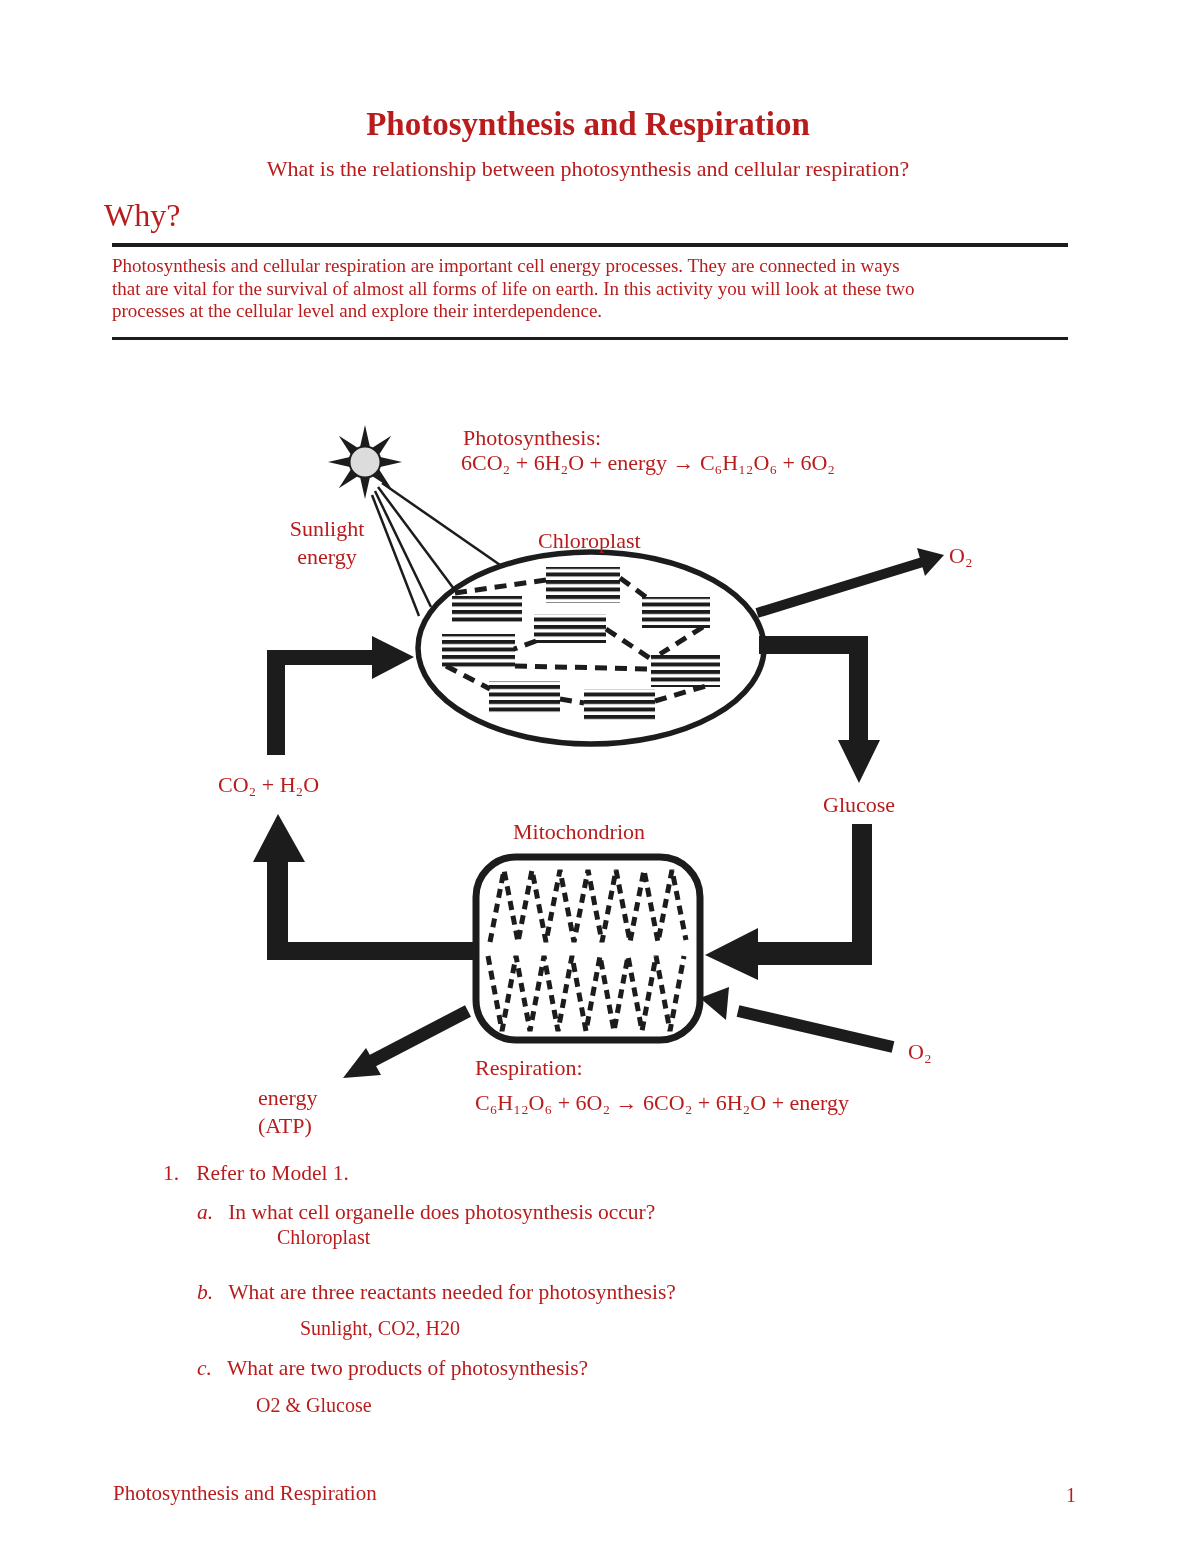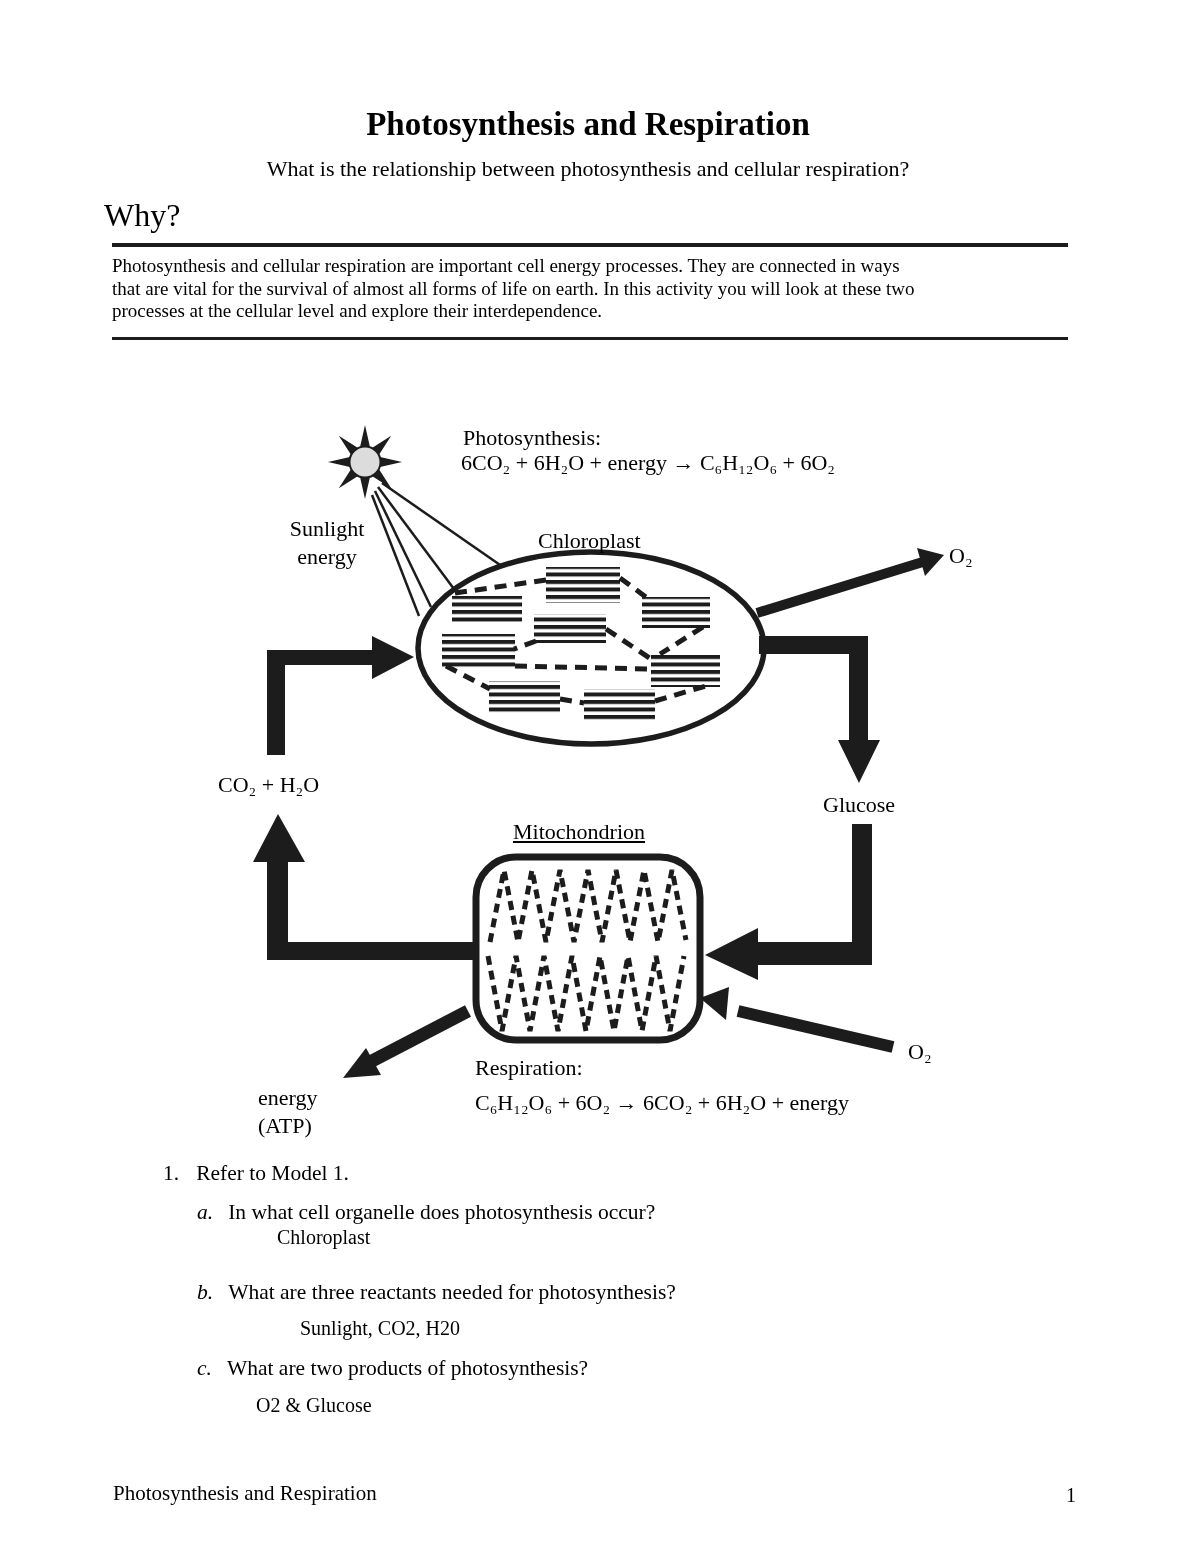--- a/index.html
+++ b/index.html
@@ -1,18 +1,18 @@
 <!DOCTYPE html>
 <html><head>
 <meta charset="utf-8">
 <style>
   html,body { margin:0; padding:0; background:#e8e8e8; }
   .page {
     position:relative; width:1200px; height:1553px; background:#ffffff;
-    font-family:"Liberation Serif","DejaVu Serif",serif; color:#000000;
+    font-family:"Liberation Serif","DejaVu Serif",serif; color:#b91c1c;
     margin:0 auto; overflow:hidden;
   }
   .abs { position:absolute; }
   .center-block { left:0; width:1176px; text-align:center; }
   .doc-title { top:106px; font-size:33px; font-weight:700; }
   .doc-subtitle { top:156px; font-size:22px; }
   .why-heading { left:104px; top:197px; font-size:32px; font-weight:400; }
   .rule { left:112px; width:956px; background:#1c1c1c; }
   .rule-1 { top:243px; height:4px; }
   .rule-2 { top:337px; height:3px; }
@@ -24,21 +24,21 @@
   .diagram svg { position:absolute; left:0; top:0; }
   .dlabel { position:absolute; font-size:22px; line-height:1.2; white-space:nowrap; }
   .dlabel.small-stack { line-height:28px; }
   .lbl-photosynthesis { left:463px; top:25px; }
   .lbl-photo-eq { left:461px; top:50px; }
   .lbl-sunlight { left:277px; top:115px; width:100px; text-align:center; }
   .lbl-chloroplast { left:538px; top:128px; }
   .lbl-o2-top { left:949px; top:143px; }
   .lbl-co2h2o { left:218px; top:372px; }
   .lbl-glucose { left:823px; top:392px; }
-  .lbl-mito { left:513px; top:419px;text-decoration:underline; }
+  .lbl-mito { left:513px; top:419px; }
   .lbl-respiration { left:475px; top:655px; }
   .lbl-resp-eq { left:475px; top:690px; }
   .lbl-energy { left:258px; top:684px; }
   .lbl-o2-bottom { left:908px; top:639px; }
 
   .q-line { font-size:21.5px; white-space:nowrap; }
   .q1 { left:163px; top:1161px; }
   .qnum { margin-right:17px; }
   .qletter { font-style:italic; margin-right:15px; }
   .qa { left:197px; top:1200px; }

